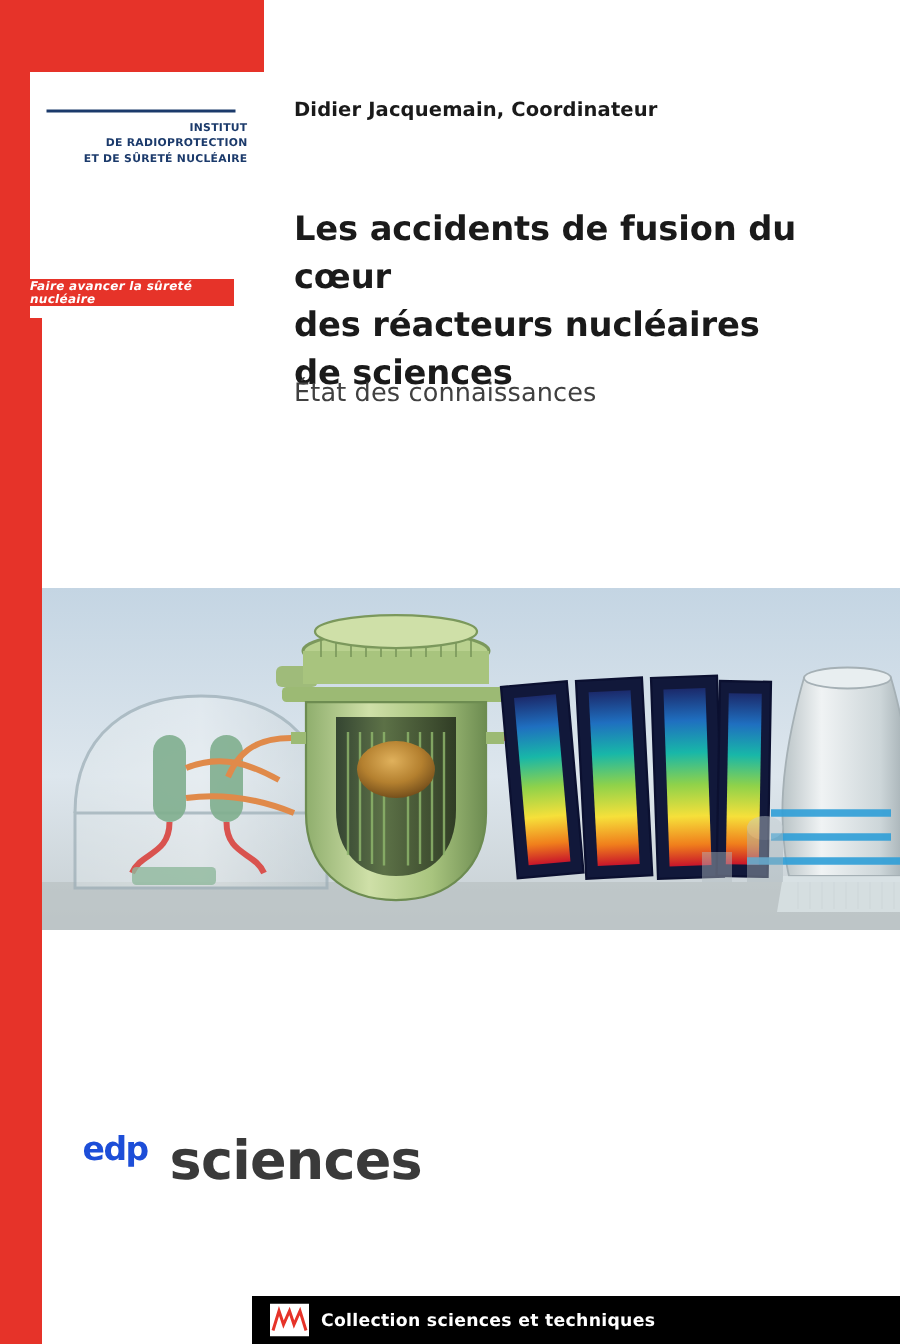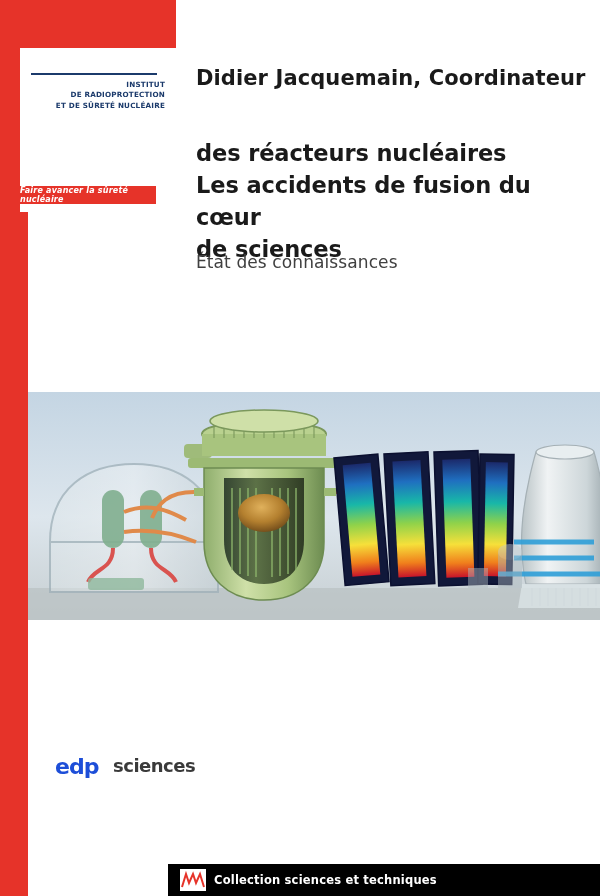--- a/index.html
+++ b/index.html
@@ -99,21 +99,21 @@
     color: #ffffff;
     letter-spacing: 0.2px;
   }
 
   
   .author {
     position: absolute;
     left: 196px;
     top: 66px;
     font-family: "DejaVu Sans", sans-serif;
-    font-size: 21px;
+    font-size: 13px;
     font-weight: bold;
     color: #1a1a1a;
     letter-spacing: 0.1px;
   }
   .title {
     position: absolute;
     left: 196px;
     top: 138px;
     width: 380px;
     font-family: "DejaVu Sans", sans-serif;
@@ -161,21 +161,21 @@
     font-weight: bold;
     color: #1d4ed8;
     letter-spacing: -1px;
     line-height: 1;
   }
   .pub-sciences {
     position: absolute;
     left: 58px;
     top: 1px;
     font-family: "DejaVu Sans", sans-serif;
-    font-size: 18px;
+    font-size: 36px;
     font-weight: bold;
     color: #3a3a3a;
     letter-spacing: -0.5px;
     line-height: 1;
     text-align: center;
   }
 
   
   .bottom-bar {
     position: absolute;
@@ -220,22 +220,22 @@
       </div>
     </div>
   </div>
   <div class="logo-tag-wrap">
     <span class="logo-tag">Faire avancer la sûreté nucléaire</span>
   </div>
 
   <div class="author">Didier Jacquemain, Coordinateur</div>
 
   <div class="title">
+    <div>Les accidents de fusion du cœur</div>
     <div>des réacteurs nucléaires</div>
-    <div>Les accidents de fusion du cœur</div>
     <div>de sciences</div>
   </div>
 
   <div class="subtitle">État des connaissances</div>
 
   <div class="cover-image">
     <svg width="572" height="228" viewBox="0 0 572 228">
       <defs>
         <linearGradient id="sky" x1="0" y1="0" x2="0" y2="1">
           <stop offset="0%" stop-color="#c4d5e3"></stop>

